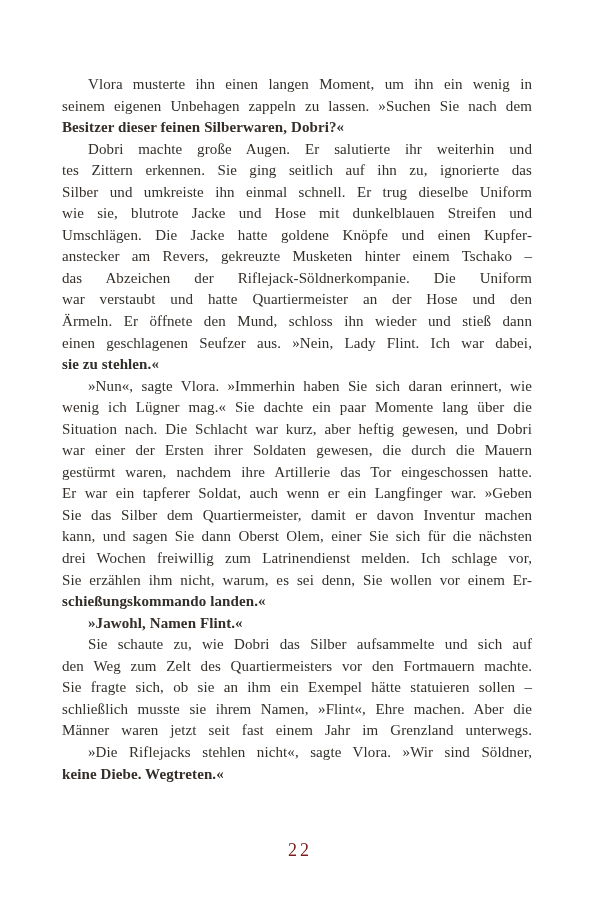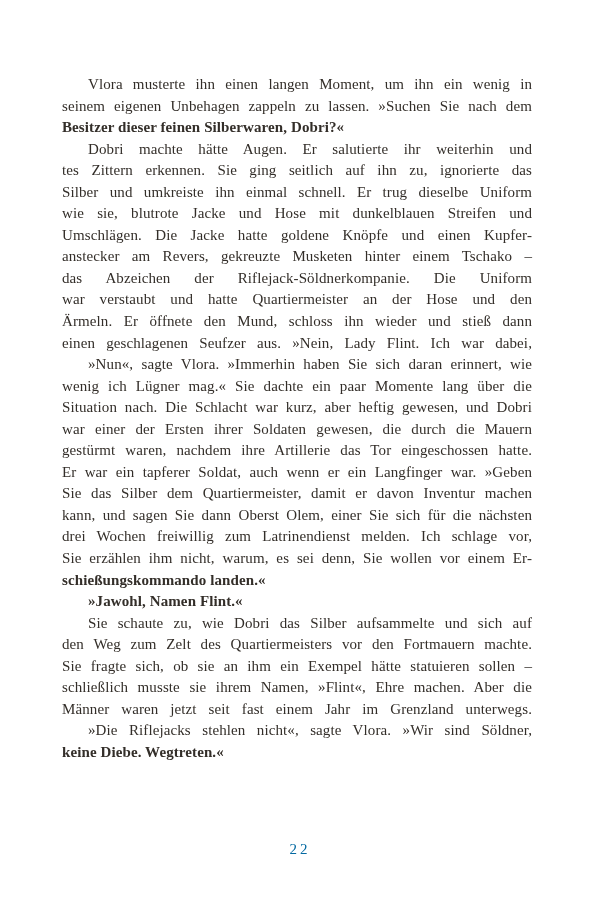--- a/index.html
+++ b/index.html
@@ -48,48 +48,49 @@
     font-weight: bold;
   }
   .page-footer {
     position: absolute;
     left: 0;
     top: 840px;
     width: 600px;
     text-align: center;
   }
   .page-number {
-    font-size: 15px;
-    color: #0369a1;
+    font-size: 18px;
+    color: #7f1d1d;
     letter-spacing: 3px;
   }
 </style>
 </head>
 <body>
 
 <main class="page">
   <section class="text-block">
 
     <p class="para">
       <span class="line indent">Vlora musterte ihn einen langen Moment, um ihn ein wenig in</span>
       <span class="line">seinem eigenen Unbehagen zappeln zu lassen. »Suchen Sie nach dem</span>
       <span class="line end">Besitzer dieser feinen Silberwaren, Dobri?«</span>
     </p>
 
     <p class="para">
-      <span class="line indent">Dobri machte hätte Augen. Er salutierte ihr weiterhin und</span>
+      <span class="line indent">Dobri machte große Augen. Er salutierte ihr weiterhin und</span>
       <span class="line">tes Zittern erkennen. Sie ging seitlich auf ihn zu, ignorierte das</span>
       <span class="line">Silber und umkreiste ihn einmal schnell. Er trug dieselbe Uniform</span>
       <span class="line">wie sie, blutrote Jacke und Hose mit dunkelblauen Streifen und</span>
       <span class="line">Umschlägen. Die Jacke hatte goldene Knöpfe und einen Kupfer-</span>
       <span class="line">anstecker am Revers, gekreuzte Musketen hinter einem Tschako –</span>
       <span class="line">das Abzeichen der Riflejack-Söldnerkompanie. Die Uniform</span>
       <span class="line">war verstaubt und hatte Quartiermeister an der Hose und den</span>
       <span class="line">Ärmeln. Er öffnete den Mund, schloss ihn wieder und stieß dann</span>
       <span class="line">einen geschlagenen Seufzer aus. »Nein, Lady Flint. Ich war dabei,</span>
+      <span class="line end">sie zu stehlen.«</span>
     </p>
 
     <p class="para">
       <span class="line indent">»Nun«, sagte Vlora. »Immerhin haben Sie sich daran erinnert, wie</span>
       <span class="line">wenig ich Lügner mag.« Sie dachte ein paar Momente lang über die</span>
       <span class="line">Situation nach. Die Schlacht war kurz, aber heftig gewesen, und Dobri</span>
       <span class="line">war einer der Ersten ihrer Soldaten gewesen, die durch die Mauern</span>
       <span class="line">gestürmt waren, nachdem ihre Artillerie das Tor eingeschossen hatte.</span>
       <span class="line">Er war ein tapferer Soldat, auch wenn er ein Langfinger war. »Geben</span>
       <span class="line">Sie das Silber dem Quartiermeister, damit er davon Inventur machen</span>

